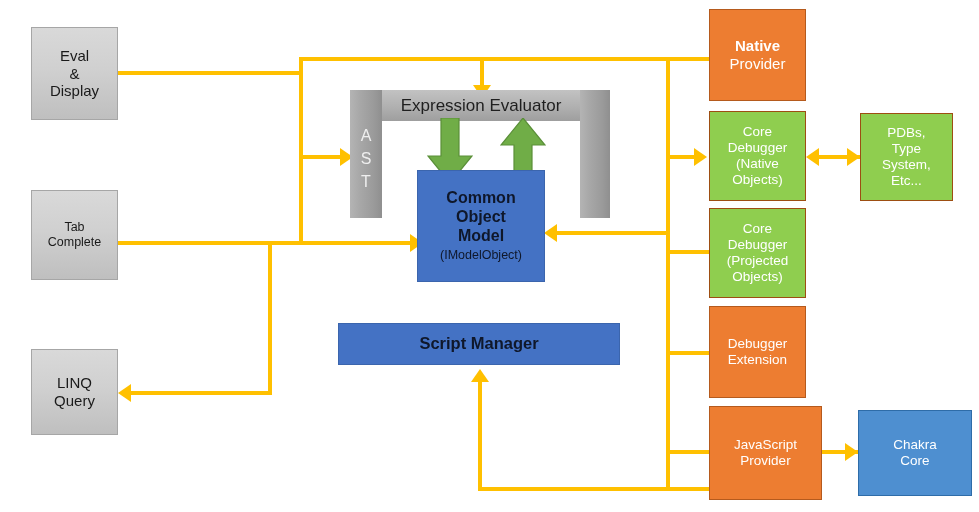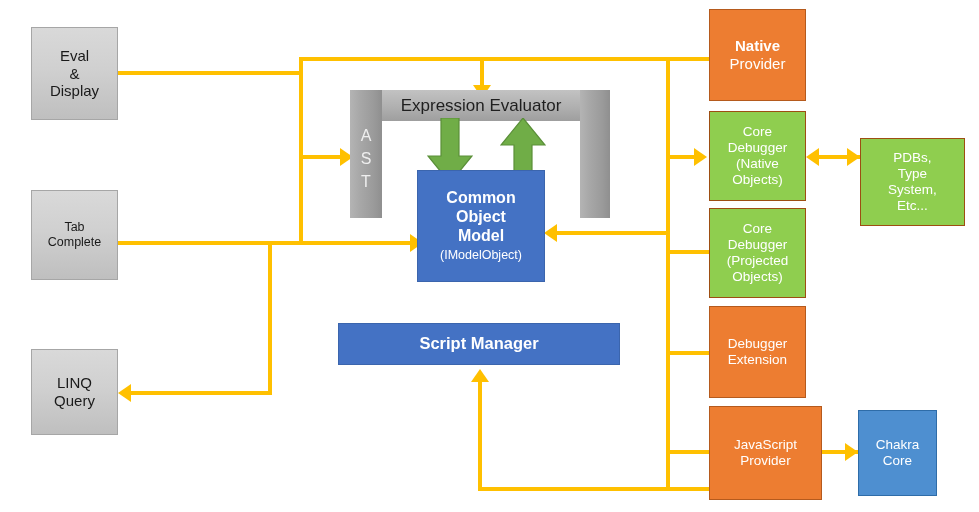--- a/index.html
+++ b/index.html
@@ -65,21 +65,21 @@
     font-size: 16px;
     text-align: center;
     line-height: 1.45;
     width: 32px;
   }
 
   
   .blue-box {
     background: #4472c4;
     border: 1px solid #3b65ad;
-    color: #ffffff;
+    color: #0f172a;
   }
   .com-box {
     font-weight: bold;
     font-size: 16px;
     flex-direction: column;
     z-index: 6;
   }
   .com-box .sub {
     font-weight: normal;
     font-size: 12.5px;
@@ -281,25 +281,25 @@
   <div class="box orange-box" style="left:709px; top:306px; width:97px; height:92px;">
     <span class="lbl">Debugger
 Extension</span>
   </div>
 
   <div class="box orange-box" style="left:709px; top:406px; width:113px; height:94px;">
     <span class="lbl">JavaScript
 Provider</span>
   </div>
 
-  <div class="box green-box" style="left:860px; top:113px; width:105px; height:88px;margin-top:25px;">
+  <div class="box green-box" style="left:860px; top:113px; width:93px; height:88px;">
     <span class="lbl">PDBs,
 Type
 System,
 Etc...</span>
   </div>
 
-  <div class="box chakra-box" style="left:858px; top:410px; width:79px; height:86px;">
+  <div class="box chakra-box" style="left:858px; top:410px; width:114px; height:86px;">
     <span class="lbl">Chakra
 Core</span>
   </div>
 
 </div>
 
 </body></html>

